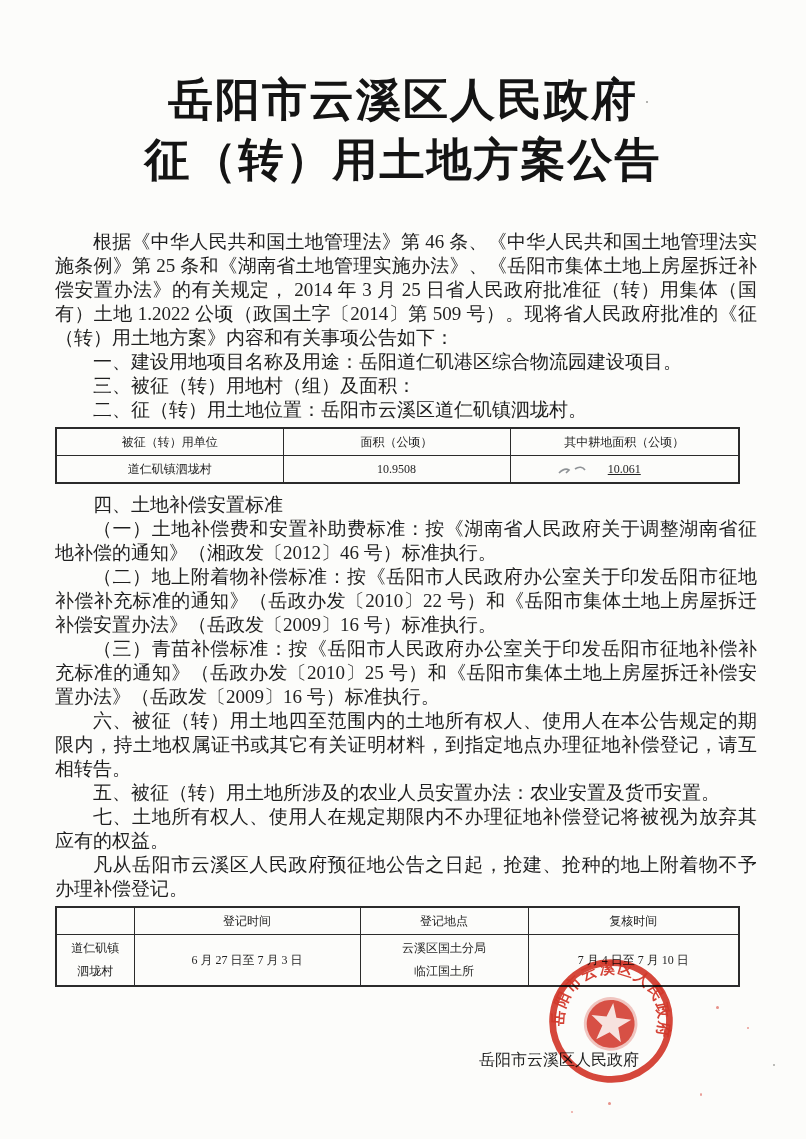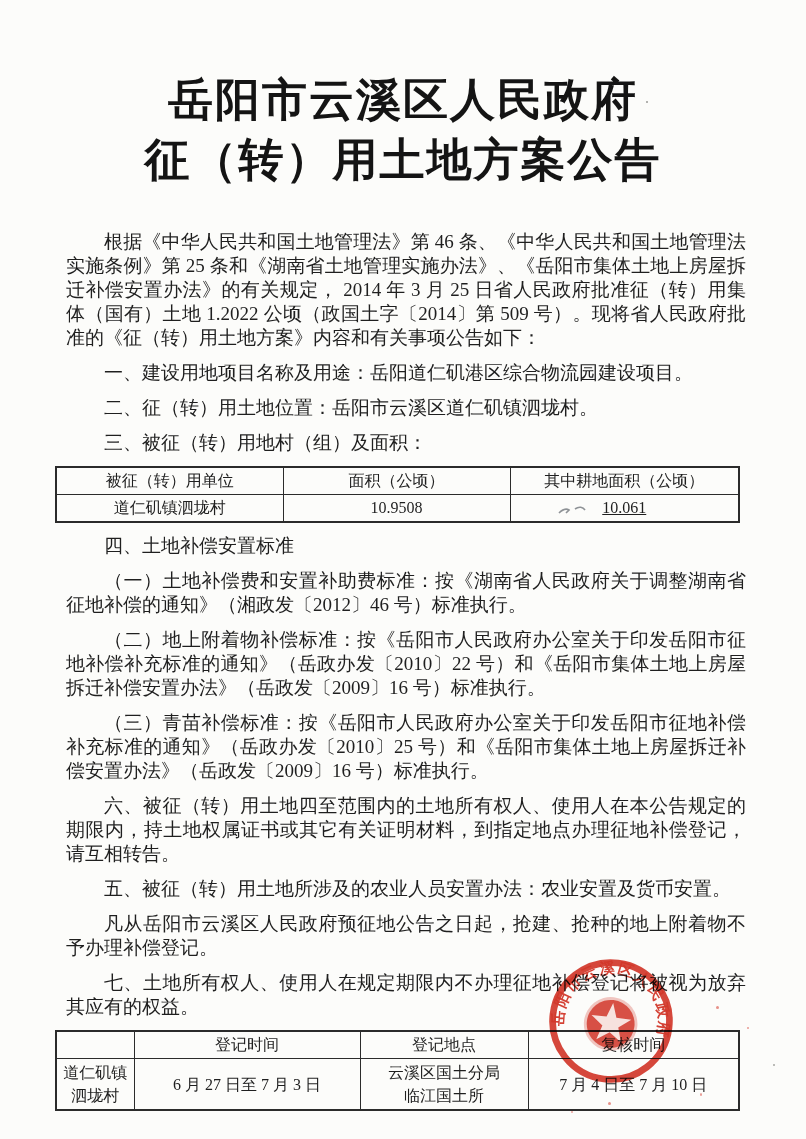--- a/index.html
+++ b/index.html
@@ -12,26 +12,26 @@
     overflow: hidden;
   }
   .page { position: absolute; inset: 0; }
 
   .title { margin: 70px 0 0 0; text-align: center; font-size: 45px; line-height: 60px;
            font-weight: 700; letter-spacing: 2px; color: #141414; }
   .t-line { display: block; }
 
   .content { margin: 40px 49px 0 55px; font-size: 19px; line-height: 24px;
              text-align: justify; }
-  .content p { margin: 11px; text-indent: 2em; }
+  .content p { margin: 0; text-indent: 2em; }
 
   table.tbl { border-collapse: collapse; width: 683px; margin: 5px 0 9px 0;
               table-layout: fixed; border: 2px solid #2b2b2b; }
   .tbl th, .tbl td { border: 1px solid #2b2b2b; font-weight: 400; text-align: center;
-                     padding: 1px 2px; font-size: 16px; }
+                     padding: 1px 2px; font-size: 12px; }
   .tbl-area th { height: 20px; }
   .tbl-area td { height: 24px; }
   .tbl-reg th { height: 20px; }
   .tbl-reg td { height: 48px; line-height: 23px; }
   .cell-rel { position: relative; text-decoration: underline; }
   .scribble { position: absolute; left: 46px; top: 4px; }
 
   .closing { margin-top: 2px; }
 
   .sig { float: right; margin: 50px 118px 0 0; text-align: center;
@@ -48,22 +48,22 @@
 <div class="page">
 
   <h1 class="title">
     <span class="t-line">岳阳市云溪区人民政府</span>
     <span class="t-line">征（转）用土地方案公告</span>
   </h1>
 
   <div class="content">
     <p>根据《中华人民共和国土地管理法》第 46 条、《中华人民共和国土地管理法实施条例》第 25 条和《湖南省土地管理实施办法》、《岳阳市集体土地上房屋拆迁补偿安置办法》的有关规定， 2014 年 3 月 25 日省人民政府批准征（转）用集体（国有）土地 1.2022 公顷（政国土字〔2014〕第 509 号）。现将省人民政府批准的《征（转）用土地方案》内容和有关事项公告如下：</p>
     <p>一、建设用地项目名称及用途：岳阳道仁矶港区综合物流园建设项目。</p>
+    <p>三、被征（转）用地村（组）及面积：</p>
     <p>二、征（转）用土地位置：岳阳市云溪区道仁矶镇泗垅村。</p>
-    <p>三、被征（转）用地村（组）及面积：</p>
 
     <table class="tbl tbl-area">
       <colgroup>
           <col style="width:227px">
           <col style="width:227px">
           <col style="width:229px">
         </colgroup>
       <thead>
         <tr>
           <th>被征（转）用单位</th>
@@ -86,22 +86,22 @@
         </tr>
       </tbody>
     </table>
 
     <p>四、土地补偿安置标准</p>
     <p>（一）土地补偿费和安置补助费标准：按《湖南省人民政府关于调整湖南省征地补偿的通知》（湘政发〔2012〕46 号）标准执行。</p>
     <p>（二）地上附着物补偿标准：按《岳阳市人民政府办公室关于印发岳阳市征地补偿补充标准的通知》（岳政办发〔2010〕22 号）和《岳阳市集体土地上房屋拆迁补偿安置办法》（岳政发〔2009〕16 号）标准执行。</p>
     <p>（三）青苗补偿标准：按《岳阳市人民政府办公室关于印发岳阳市征地补偿补充标准的通知》（岳政办发〔2010〕25 号）和《岳阳市集体土地上房屋拆迁补偿安置办法》（岳政发〔2009〕16 号）标准执行。</p>
     <p>六、被征（转）用土地四至范围内的土地所有权人、使用人在本公告规定的期限内，持土地权属证书或其它有关证明材料，到指定地点办理征地补偿登记，请互相转告。</p>
     <p>五、被征（转）用土地所涉及的农业人员安置办法：农业安置及货币安置。</p>
+    <p>七、土地所有权人、使用人在规定期限内不办理征地补偿登记将被视为放弃其应有的权益。</p>
     <p>凡从岳阳市云溪区人民政府预征地公告之日起，抢建、抢种的地上附着物不予办理补偿登记。</p>
-    <p>七、土地所有权人、使用人在规定期限内不办理征地补偿登记将被视为放弃其应有的权益。</p>
 
     <table class="tbl tbl-reg">
       <colgroup>
           <col style="width:78px">
           <col style="width:226px">
           <col style="width:168px">
           <col style="width:211px">
         </colgroup>
       <thead>
         <tr>

